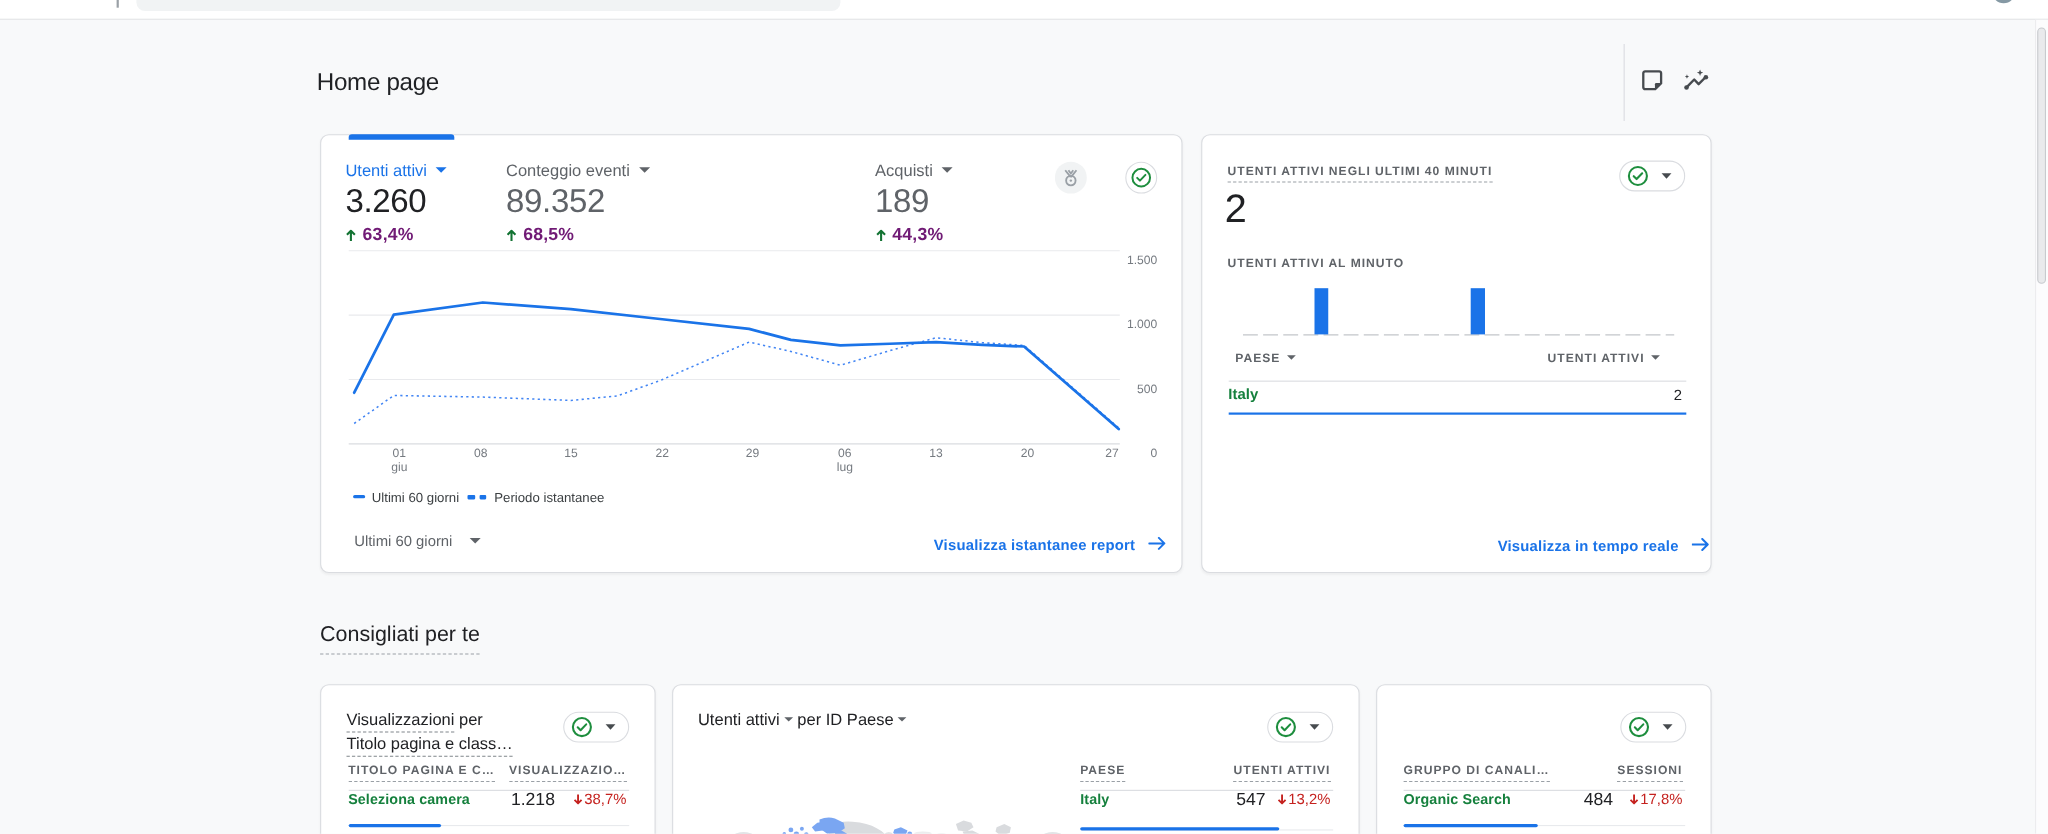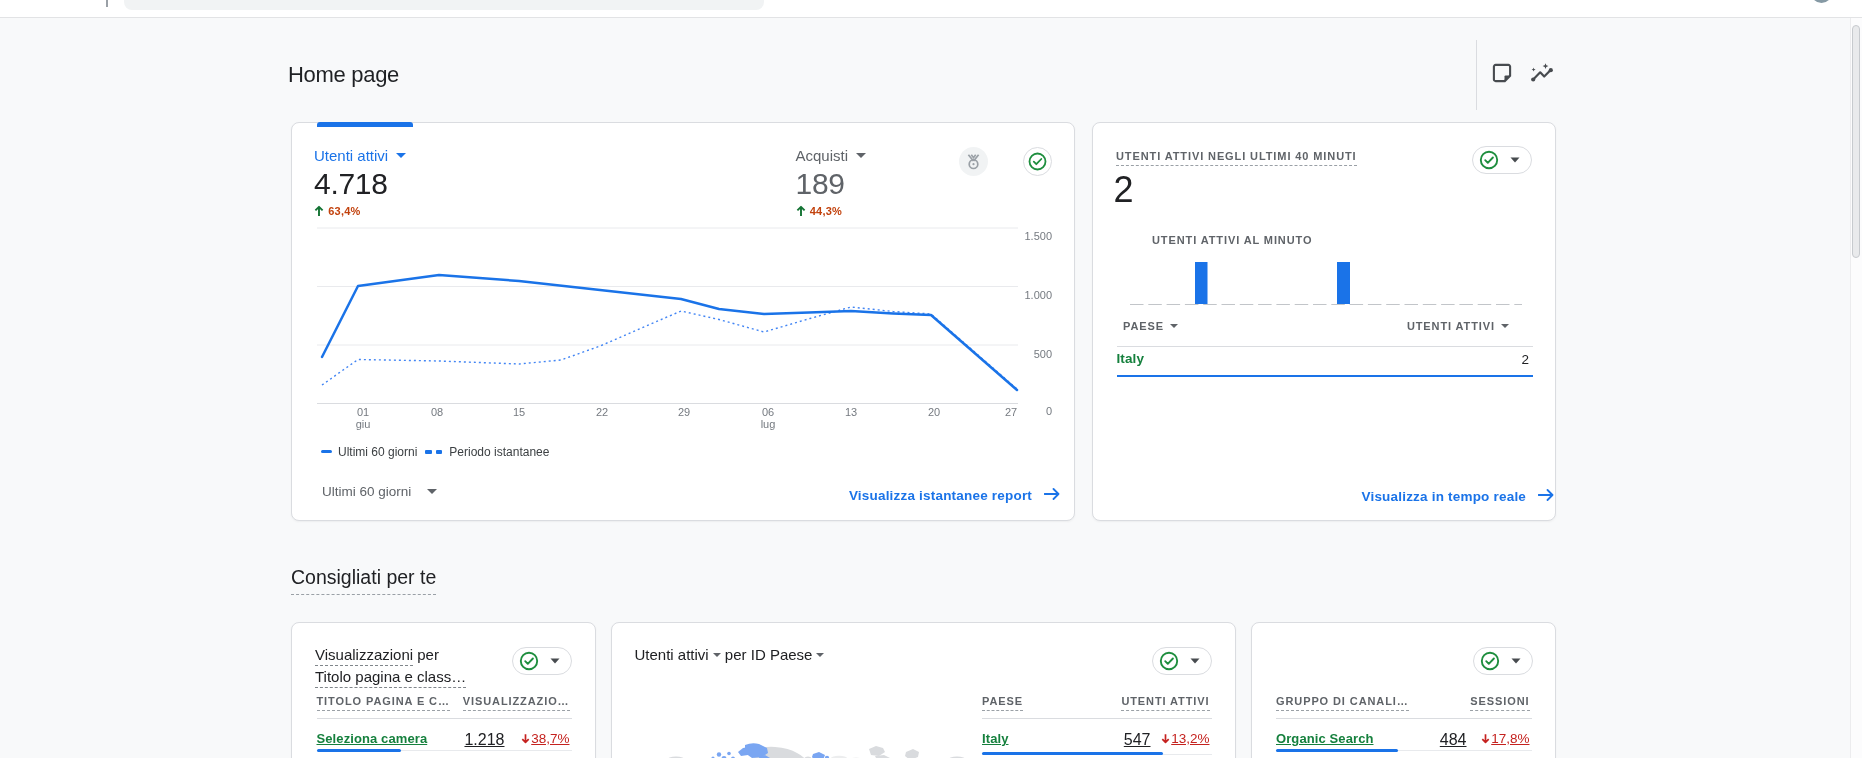--- a/index.html
+++ b/index.html
@@ -30,21 +30,21 @@
 #c2 { left:610.5px;  top:622px; width:625px;   height:220px; }
 #c3 { left:1250.5px; top:622px; width:305px;   height:220px; }
 .bluetab { position:absolute; left:25px; top:-1px; width:95.5px; height:5px; background:#1a73e8; border-radius:3px 3px 0 0; }
 
 
 .met { position:absolute; top:23.5px; }
 .met .lbl { font-size:15px; line-height:17px; color:#5f6368; white-space:nowrap; }
 .met .lbl.blue { color:#1a73e8; }
 .met .val { font-size:30px; line-height:30px; color:#202124; margin-top:5.5px; letter-spacing:-0.3px; }
 .met .val.grey { color:#5f6368; }
-.met .delta { font-size:11px; font-weight:bold; color:#c2410c; margin-top:6px; letter-spacing:0.2px; height:13px; }
+.met .delta { font-size:16px; font-weight:bold; color:#701a75; margin-top:6px; letter-spacing:0.2px; height:13px; }
 .dar { vertical-align:-2px; margin-right:1px; }
 .tri { display:inline-block; width:0; height:0; border-left:5px solid transparent; border-right:5px solid transparent; border-top:5px solid #1a73e8; vertical-align:middle; margin-left:8px; margin-bottom:2px; }
 .tri.grey { border-top-color:#5f6368; }
 
 
 .medalbtn { position:absolute; left:667px; top:24px; width:29px; height:29px; border-radius:50%; background:#f1f3f4; }
 .checkbtn { position:absolute; left:731px; top:24px; width:29px; height:29px; border-radius:50%; background:#fff; border:1px solid #dadce0; }
 
 
 #mainchart { position:absolute; left:0; top:100px; }
@@ -72,21 +72,21 @@
 .rowname { font-size:13px; font-weight:bold; color:#15803d; letter-spacing:0.1px; }
 .rowval { font-size:16px; color:#202124; }
 .red { color:#c5221f; font-size:13.5px; }
 .hline { position:absolute; height:1px; background:#dadce0; }
 .blueline { position:absolute; height:2px; background:#1a73e8; }
 
 
 .bc-title { position:absolute; left:23px; top:21px; font-size:15px; line-height:22px; color:#202124; }
 .dotu { border-bottom:1px dashed #80868b; padding-bottom:2px; }
 .bch { position:absolute; top:72px; }
-.bcrow { position:absolute; top:108px;text-decoration:underline; }
+.bcrow { position:absolute; top:96px; }
 </style>
 </head>
 <body>
 <div id="app">
 
   <div class="topbar">
     <div class="search"></div>
     <div class="tickmark"></div>
   </div>
   <div class="avatar"></div>
@@ -105,24 +105,31 @@
     <path d="M3.2 17.5 l7 -7.2 4 4.2 6.5 -6.5" fill="none" stroke="#474b4f" stroke-width="2.2" stroke-linecap="round" stroke-linejoin="round"></path>
     <circle cx="3.2" cy="17.5" r="2.1" fill="#474b4f"></circle>
     <circle cx="20.8" cy="8.2" r="2.1" fill="#474b4f"></circle>
   </svg>
 
   <div class="card" id="maincard">
     <div class="bluetab"></div>
 
     <div class="met" style="left:22px;">
       <div class="lbl blue">Utenti attivi<span class="tri"></span></div>
-      <div class="val">4.718</div>
+      <div class="val">3.260</div>
       <div class="delta"><svg class="dar" width="10" height="12" viewBox="0 0 10 12">
             <path d="M5 11 V2.2 M1.4 5.4 L5 1.8 L8.6 5.4" fill="none" stroke="#137333" stroke-width="1.9" stroke-linejoin="round"></path>
           </svg> 63,4%</div>
+    </div>
+    <div class="met" style="left:168px;">
+      <div class="lbl">Conteggio eventi<span class="tri grey"></span></div>
+      <div class="val grey">89.352</div>
+      <div class="delta"><svg class="dar" width="10" height="12" viewBox="0 0 10 12">
+            <path d="M5 11 V2.2 M1.4 5.4 L5 1.8 L8.6 5.4" fill="none" stroke="#137333" stroke-width="1.9" stroke-linejoin="round"></path>
+          </svg> 68,5%</div>
     </div>
     <div class="met" style="left:503.5px;">
       <div class="lbl">Acquisti<span class="tri grey"></span></div>
       <div class="val grey">189</div>
       <div class="delta"><svg class="dar" width="10" height="12" viewBox="0 0 10 12">
             <path d="M5 11 V2.2 M1.4 5.4 L5 1.8 L8.6 5.4" fill="none" stroke="#137333" stroke-width="1.9" stroke-linejoin="round"></path>
           </svg> 44,3%</div>
     </div>
 
     <div class="medalbtn">
@@ -187,21 +194,21 @@
   <div class="card" id="rtcard">
     <div class="abs" style="left:23px; top:23px;"><span class="rt-h dashu">UTENTI ATTIVI NEGLI ULTIMI 40 MINUTI</span></div>
     <div class="rt-big" style="top:46px;">2</div>
     <div class="pill" style="left:379px; top:22.5px;">
       <svg width="58" height="26" viewBox="0 0 58 26" style="margin-top:0px;">
         <circle cx="16" cy="13" r="8.2" fill="none" stroke="#1e8e3e" stroke-width="1.9"></circle>
         <path d="M12.2 13.2 l2.6 2.6 5.1 -5.3" fill="none" stroke="#1e8e3e" stroke-width="1.9" stroke-linecap="round" stroke-linejoin="round"></path>
         <path d="M37.5 10.5 h9 l-4.5 5 z" fill="#474b4f"></path>
       </svg>
     </div>
-    <div class="abs rt-h" style="left:23px; top:110.5px;margin-left:36px;">UTENTI ATTIVI AL MINUTO</div>
+    <div class="abs rt-h" style="left:23px; top:110.5px;">UTENTI ATTIVI AL MINUTO</div>
 
     <svg class="abs" style="left:23px; top:128px;" width="420" height="60" viewBox="0 0 420 60">
       <line x1="14" y1="53.5" x2="406" y2="53.5" stroke="#9aa0a6" stroke-width="1.2" stroke-dasharray="13.5 4.8" opacity="0.6"></line>
       <rect x="79" y="11" width="12.5" height="42" fill="#1a73e8"></rect>
       <rect x="221" y="11" width="13" height="42" fill="#1a73e8"></rect>
     </svg>
 
     <div class="abs th" style="left:30px; top:197px;">PAESE<span class="tri grey" style="margin-left:6px; border-left-width:4.5px; border-right-width:4.5px; border-top-width:4.5px;"></span></div>
     <div class="abs th" style="right:46px; top:197px;">UTENTI ATTIVI<span class="tri grey" style="margin-left:6px; border-left-width:4.5px; border-right-width:4.5px; border-top-width:4.5px;"></span></div>
     <div class="hline" style="left:24px; top:223px; width:416px;"></div>

